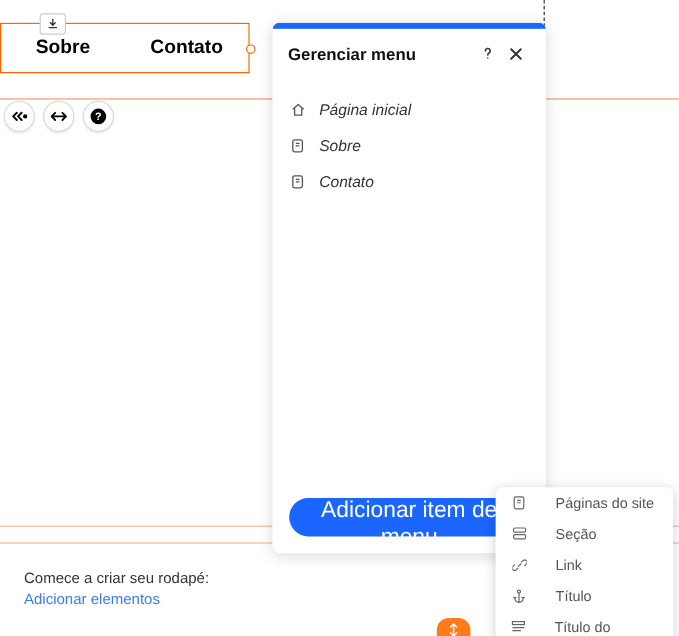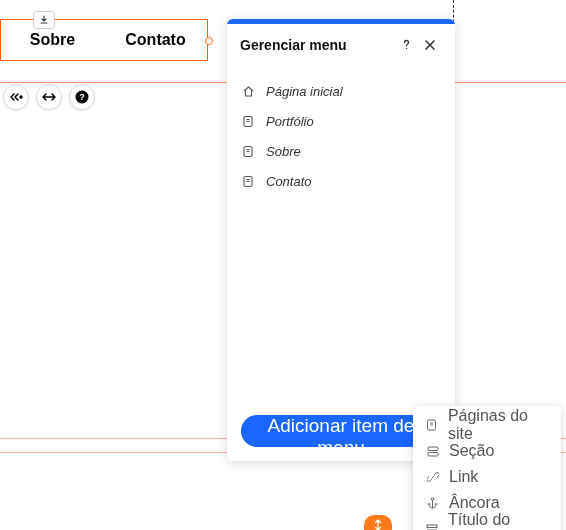--- a/index.html
+++ b/index.html
@@ -21,21 +21,21 @@
 .panel-top-bar { height: 5px; background: #1a66ff; }
 .panel-header { height: 42px; display: flex; align-items: center; padding: 0 13px; border-bottom: 1px solid transparent; }
 .panel-title { font-size: 14px; font-weight: 700; color: #111; flex: 1; }
 .panel-icon-btn { width: 24px; height: 24px; display: flex; align-items: center; justify-content: center; cursor: pointer; color: #333; }
 .menu-list { flex: 1; padding: 10px 14px; font-style: italic; }
 .menu-row { display: flex; align-items: center; gap: 11px; height: 30px; cursor: pointer; font-size: 13px; color: #333; }
 .menu-row-icon { width: 14px; height: 14px; display: flex; align-items: center; justify-content: center; color: #555; }
 .panel-footer { padding: 14px; display: flex; justify-content: center; }
 .pill-btn { background: #1a66ff; color: #fff; border: none; border-radius: 18px; height: 32px; padding: 0 18px; font-size: 19px; font-weight: 500; cursor: pointer; }
 .flyout { position: absolute; left: 413px; top: 406px; width: 148px; background: #fff; border-radius: 5px; box-shadow: 0 2px 10px rgba(0,0,0,0.18); padding: 6px 0; }
-.flyout-row { display: flex; align-items: center; gap: 10px; height: 26px; padding: 0 13px; cursor: pointer; font-size: 16px; color: #555; }
+.flyout-row { display: flex; align-items: flex-start; gap: 24px; height: 26px; padding: 0 13px; cursor: pointer; font-size: 12px; color: #555; }
 .flyout-icon { width: 13px; height: 13px; display: flex; align-items: center; justify-content: center; color: #666; }
 .bottom-orange-pill { position: absolute; left: 364px; top: 515px; width: 28px; height: 20px; background: #ff7a1a; border-radius: 10px 10px 0 0; display: flex; align-items: center; justify-content: center; color: #fff; }
 svg { display: block; }
 </style>
 </head>
 <body>
 
 <div class="canvas">
 
   <div class="orange-rule-1"></div>
@@ -98,29 +98,20 @@
         </span>
         <span>Página inicial</span>
       </div>
       <div class="menu-row">
         <span class="menu-row-icon">
           <svg width="12" height="13" viewBox="0 0 12 13">
               <rect x="2" y="1.5" width="8" height="10" rx="1.5" stroke="#555" stroke-width="1.1" fill="none"></rect>
               <path d="M4.5 4.5h3M4.5 6.5h3" stroke="#555" stroke-width="1"></path>
             </svg>
         </span>
-        <span>Portfólio</span>
-      </div>
-      <div class="menu-row">
-        <span class="menu-row-icon">
-          <svg width="12" height="13" viewBox="0 0 12 13">
-              <rect x="2" y="1.5" width="8" height="10" rx="1.5" stroke="#555" stroke-width="1.1" fill="none"></rect>
-              <path d="M4.5 4.5h3M4.5 6.5h3" stroke="#555" stroke-width="1"></path>
-            </svg>
-        </span>
         <span>Sobre</span>
       </div>
       <div class="menu-row">
         <span class="menu-row-icon">
           <svg width="12" height="13" viewBox="0 0 12 13">
               <rect x="2" y="1.5" width="8" height="10" rx="1.5" stroke="#555" stroke-width="1.1" fill="none"></rect>
               <path d="M4.5 4.5h3M4.5 6.5h3" stroke="#555" stroke-width="1"></path>
             </svg>
         </span>
         <span>Contato</span>
@@ -158,33 +149,37 @@
       </span>
       <span>Link</span>
     </div>
     <div class="flyout-row">
       <span class="flyout-icon">
         <svg width="11" height="12" viewBox="0 0 11 12">
             <circle cx="5.5" cy="2" r="1.3" stroke="#666" stroke-width="1" fill="none"></circle>
             <path d="M5.5 3.3V11M2 7c0 2.5 1.5 4 3.5 4s3.5-1.5 3.5-4M1 7h2M8 7h2" stroke="#666" stroke-width="1" fill="none" stroke-linecap="round"></path>
           </svg>
       </span>
-      <span>Âncora</span>
+      <span>Título</span>
     </div>
     <div class="flyout-row">
       <span class="flyout-icon">
         <svg width="12" height="11" viewBox="0 0 12 11">
             <rect x="1" y="1" width="10" height="2.5" stroke="#666" stroke-width="1" fill="none"></rect>
             <path d="M1 6h10M1 8.5h7" stroke="#666" stroke-width="1"></path>
           </svg>
       </span>
       <span>Título do submenu</span>
     </div>
   </div>
 
+  <div class="footer-prompt">
+    <span>Comece a criar seu rodapé:</span>
+    <span class="footer-link">Adicionar elementos</span>
+  </div>
 
   <div class="bottom-orange-pill">
     <svg width="10" height="12" viewBox="0 0 10 12">
         <path d="M5 1v10M2.5 3.5L5 1l2.5 2.5M2.5 8.5L5 11l2.5-2.5" stroke="#fff" stroke-width="1.3" fill="none" stroke-linecap="round" stroke-linejoin="round"></path>
       </svg>
   </div>
 
 </div>
 
 </body></html>

